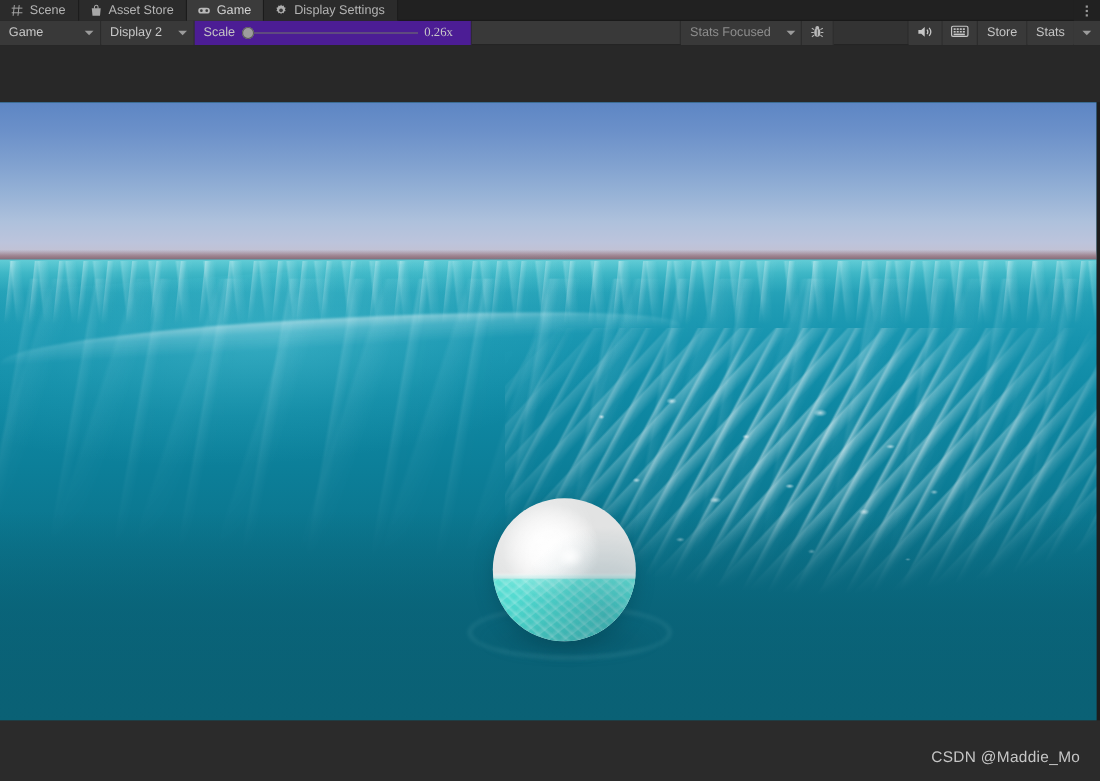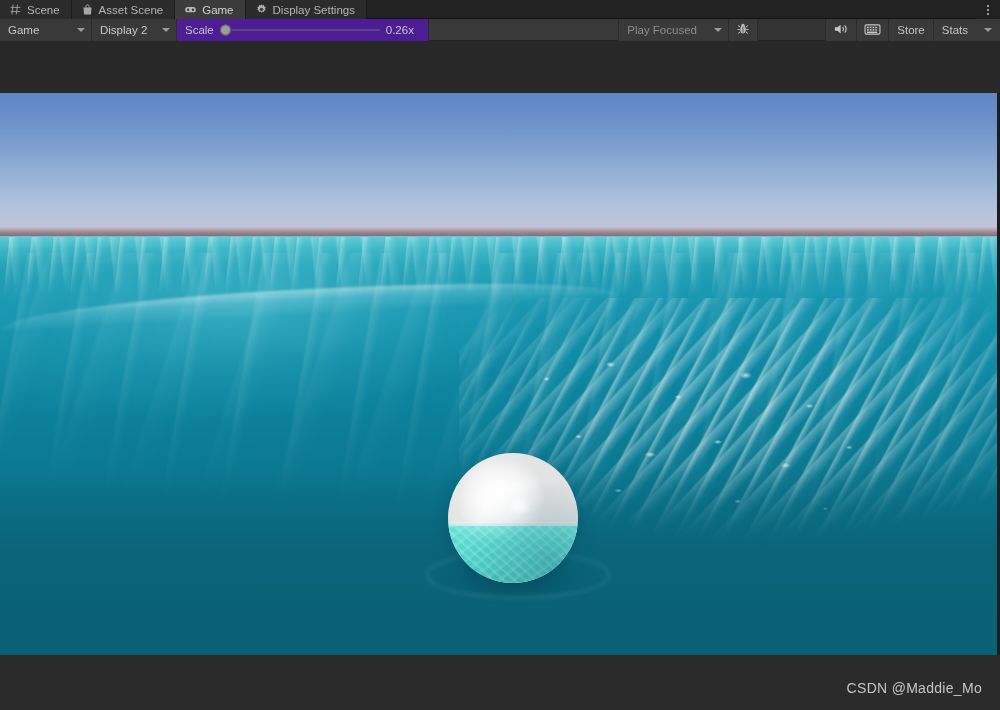--- a/index.html
+++ b/index.html
@@ -91,21 +91,21 @@
   .slider .track {
     position: absolute; left: 0; right: 0; top: 50%;
     height: 1px; background: #6e6e6e; transform: translateY(-50%);
   }
   .slider .knob {
     position: absolute; left: 0; top: 50%;
     width: 11px; height: 11px; border-radius: 50%;
     background: #9d9d9d; transform: translateY(-50%);
     box-shadow: 0 0 0 1px #5a5a5a inset;
   }
-  .scale-val { color: #c8c8c8; min-width: 34px; }
+  .scale-val { color: #c8c8c8; min-width: 34px; font-family: Liberation Serif, serif; }
   .tb-flex { flex: 1 1 auto; background: #393939; border-right: 1px solid #2b2b2b; }
   .tb-btn {
     display: flex; align-items: center; justify-content: center;
     padding: 0 7px; height: 22px;
     border-right: 1px solid #2b2b2b;
     background: #393939; cursor: default; color: #c4c4c4;
   }
   .tb-text { padding: 0 8px; }
   .tb-blank { width: 68px; background: #333333; border-right: 1px solid #2b2b2b; }
 
@@ -336,21 +336,21 @@
       <span>Scene</span>
     </div>
 
     <div class="tab">
       <span class="ticon">
         <svg viewBox="0 0 16 16" width="13" height="13">
           <path d="M3 5.5 H13 L12.2 14 H3.8 Z" fill="#bdbdbd"></path>
           <path d="M6 6 V4.2 A2 2 0 0 1 10 4.2 V6" stroke="#bdbdbd" stroke-width="1.2" fill="none"></path>
         </svg>
       </span>
-      <span>Asset Scene</span>
+      <span>Asset Store</span>
     </div>
 
     <div class="tab active">
       <span class="ticon">
         <svg viewBox="0 0 16 16" width="13" height="13">
           <rect x="1.5" y="5" width="13" height="6.5" rx="3.25" fill="#cfcfcf"></rect>
           <circle cx="5" cy="8.2" r="1.5" fill="#3b3b3b"></circle>
           <circle cx="11" cy="8.2" r="1.5" fill="#3b3b3b"></circle>
         </svg>
       </span>
@@ -394,21 +394,21 @@
       <span class="slider">
         <span class="track"></span>
         <span class="knob"></span>
       </span>
       <span class="scale-val">0.26x</span>
     </div>
 
     <div class="tb-flex"></div>
 
     <div class="tb-item dropdown" style="width:110px">
-      <span class="lbl" style="color:#8d8d8d">Play Focused</span>
+      <span class="lbl" style="color:#8d8d8d">Stats Focused</span>
       <span class="caret"></span>
     </div>
 
     <div class="tb-btn">
       <span>
         <svg viewBox="0 0 16 16" width="14" height="14">
           <ellipse cx="8" cy="8.6" rx="3.2" ry="4.4" fill="#b9b9b9"></ellipse>
           <circle cx="8" cy="3.9" r="2" fill="#b9b9b9"></circle>
           <g stroke="#b9b9b9" stroke-width="1.1">
             <path d="M4.8 5.6 L2.3 4.2 M11.2 5.6 L13.7 4.2 M4.4 8.6 L1.7 8.6 M11.6 8.6 L14.3 8.6 M4.8 11.4 L2.4 13 M11.2 11.4 L13.6 13"></path>

